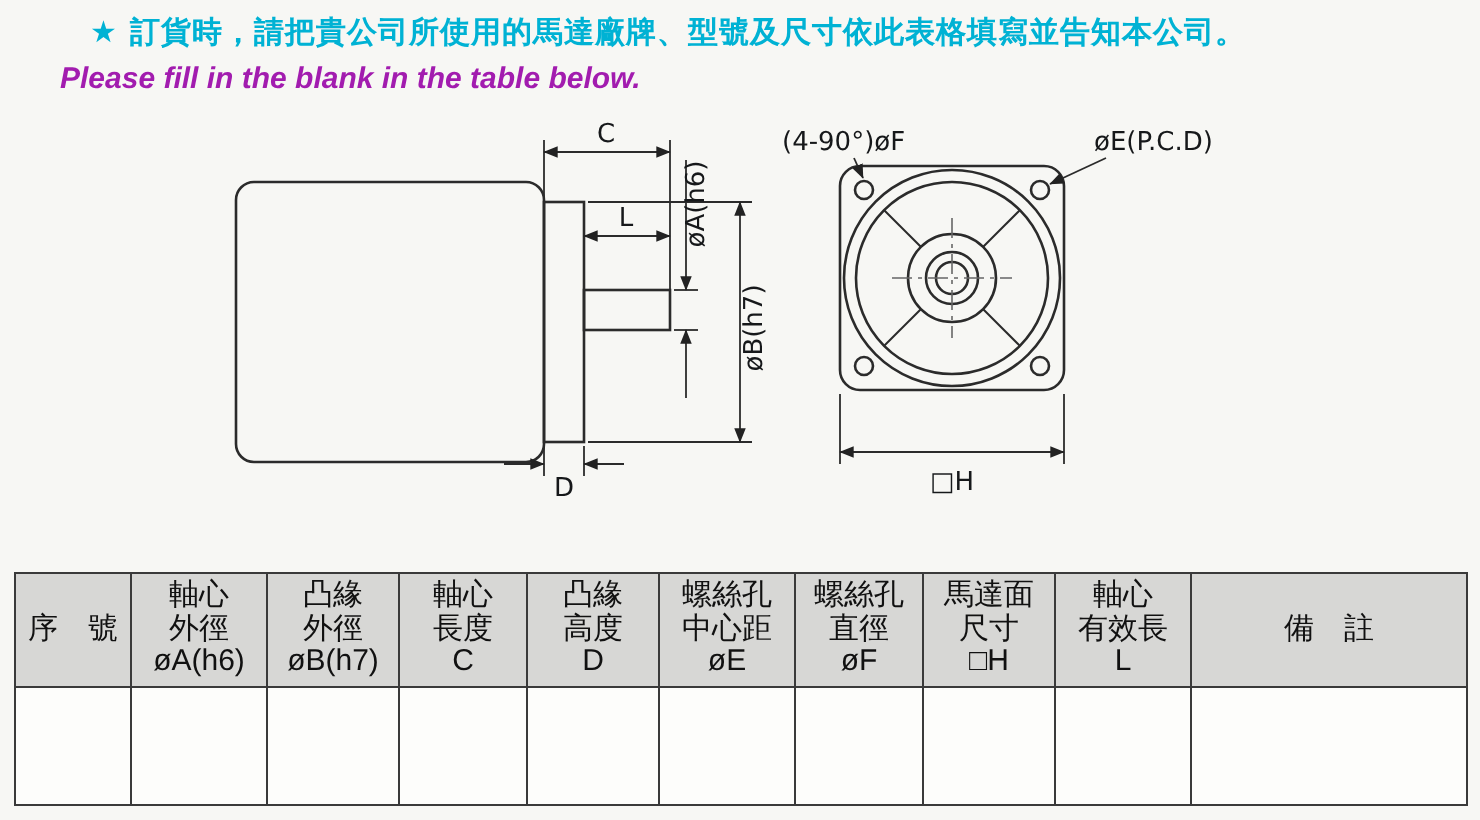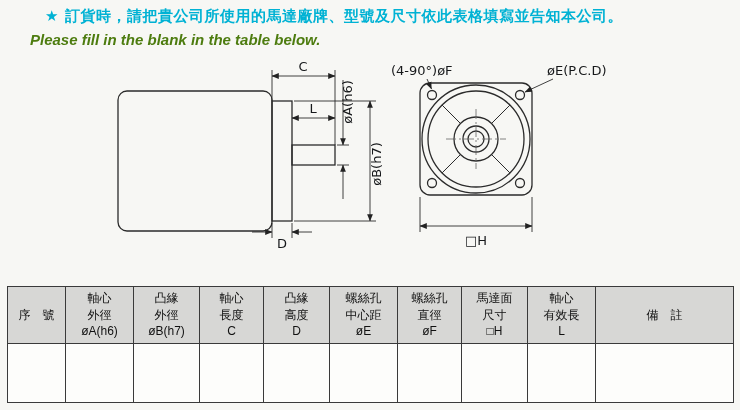--- a/index.html
+++ b/index.html
@@ -13,21 +13,21 @@
 
   .heading-zh {
     position:absolute; top:7px; left:20px;
     font-size:15px; font-weight:bold; color:#00b2d4; letter-spacing:0.5px;
     white-space:nowrap;
     margin-left:25px;
   }
   .heading-zh .star { margin-right:6px; }
   .heading-en {
     position:absolute; top:31px; left:30px;
-    font-size:15px; font-weight:bold; font-style:italic; color:#4d7c0f;
+    font-size:15px; font-weight:bold; font-style:italic; color:#a21caf;
     white-space:nowrap;
   }
 
   .drawings { position:absolute; top:56px; left:0; }
   svg text { font-size:13px; fill:#16181a; font-family:"DejaVu Sans","Liberation Sans",sans-serif; }
 
   .formline {
     position:absolute; top:258px; left:8px;
     font-size:15px; font-weight:bold; color:#111; white-space:nowrap;
   }
@@ -36,21 +36,21 @@
     border-bottom:1.5px solid #222; margin-left:2px;
   }
   .model-label { margin-left:22px; }
 
   table.spec {
     position:absolute; top:286px; left:7px; width:726px;
     border-collapse:collapse; table-layout:fixed;
   }
   .spec th, .spec td { border:1.4px solid #3a3a3a; }
   .spec th {
-    background:#d7d7d5; font-weight:normal; font-size:12px; color:#111;
+    background:#d7d7d5; font-weight:normal; font-size:15px; color:#111;
     height:57px; padding:2px 0; vertical-align:middle; text-align:center;
   }
   .spec th span { display:block; line-height:16.5px; }
   .spec td { height:59px; background:#fdfdfb; }
 </style>
 </head>
 <body>
 
 <div class="page">
 

